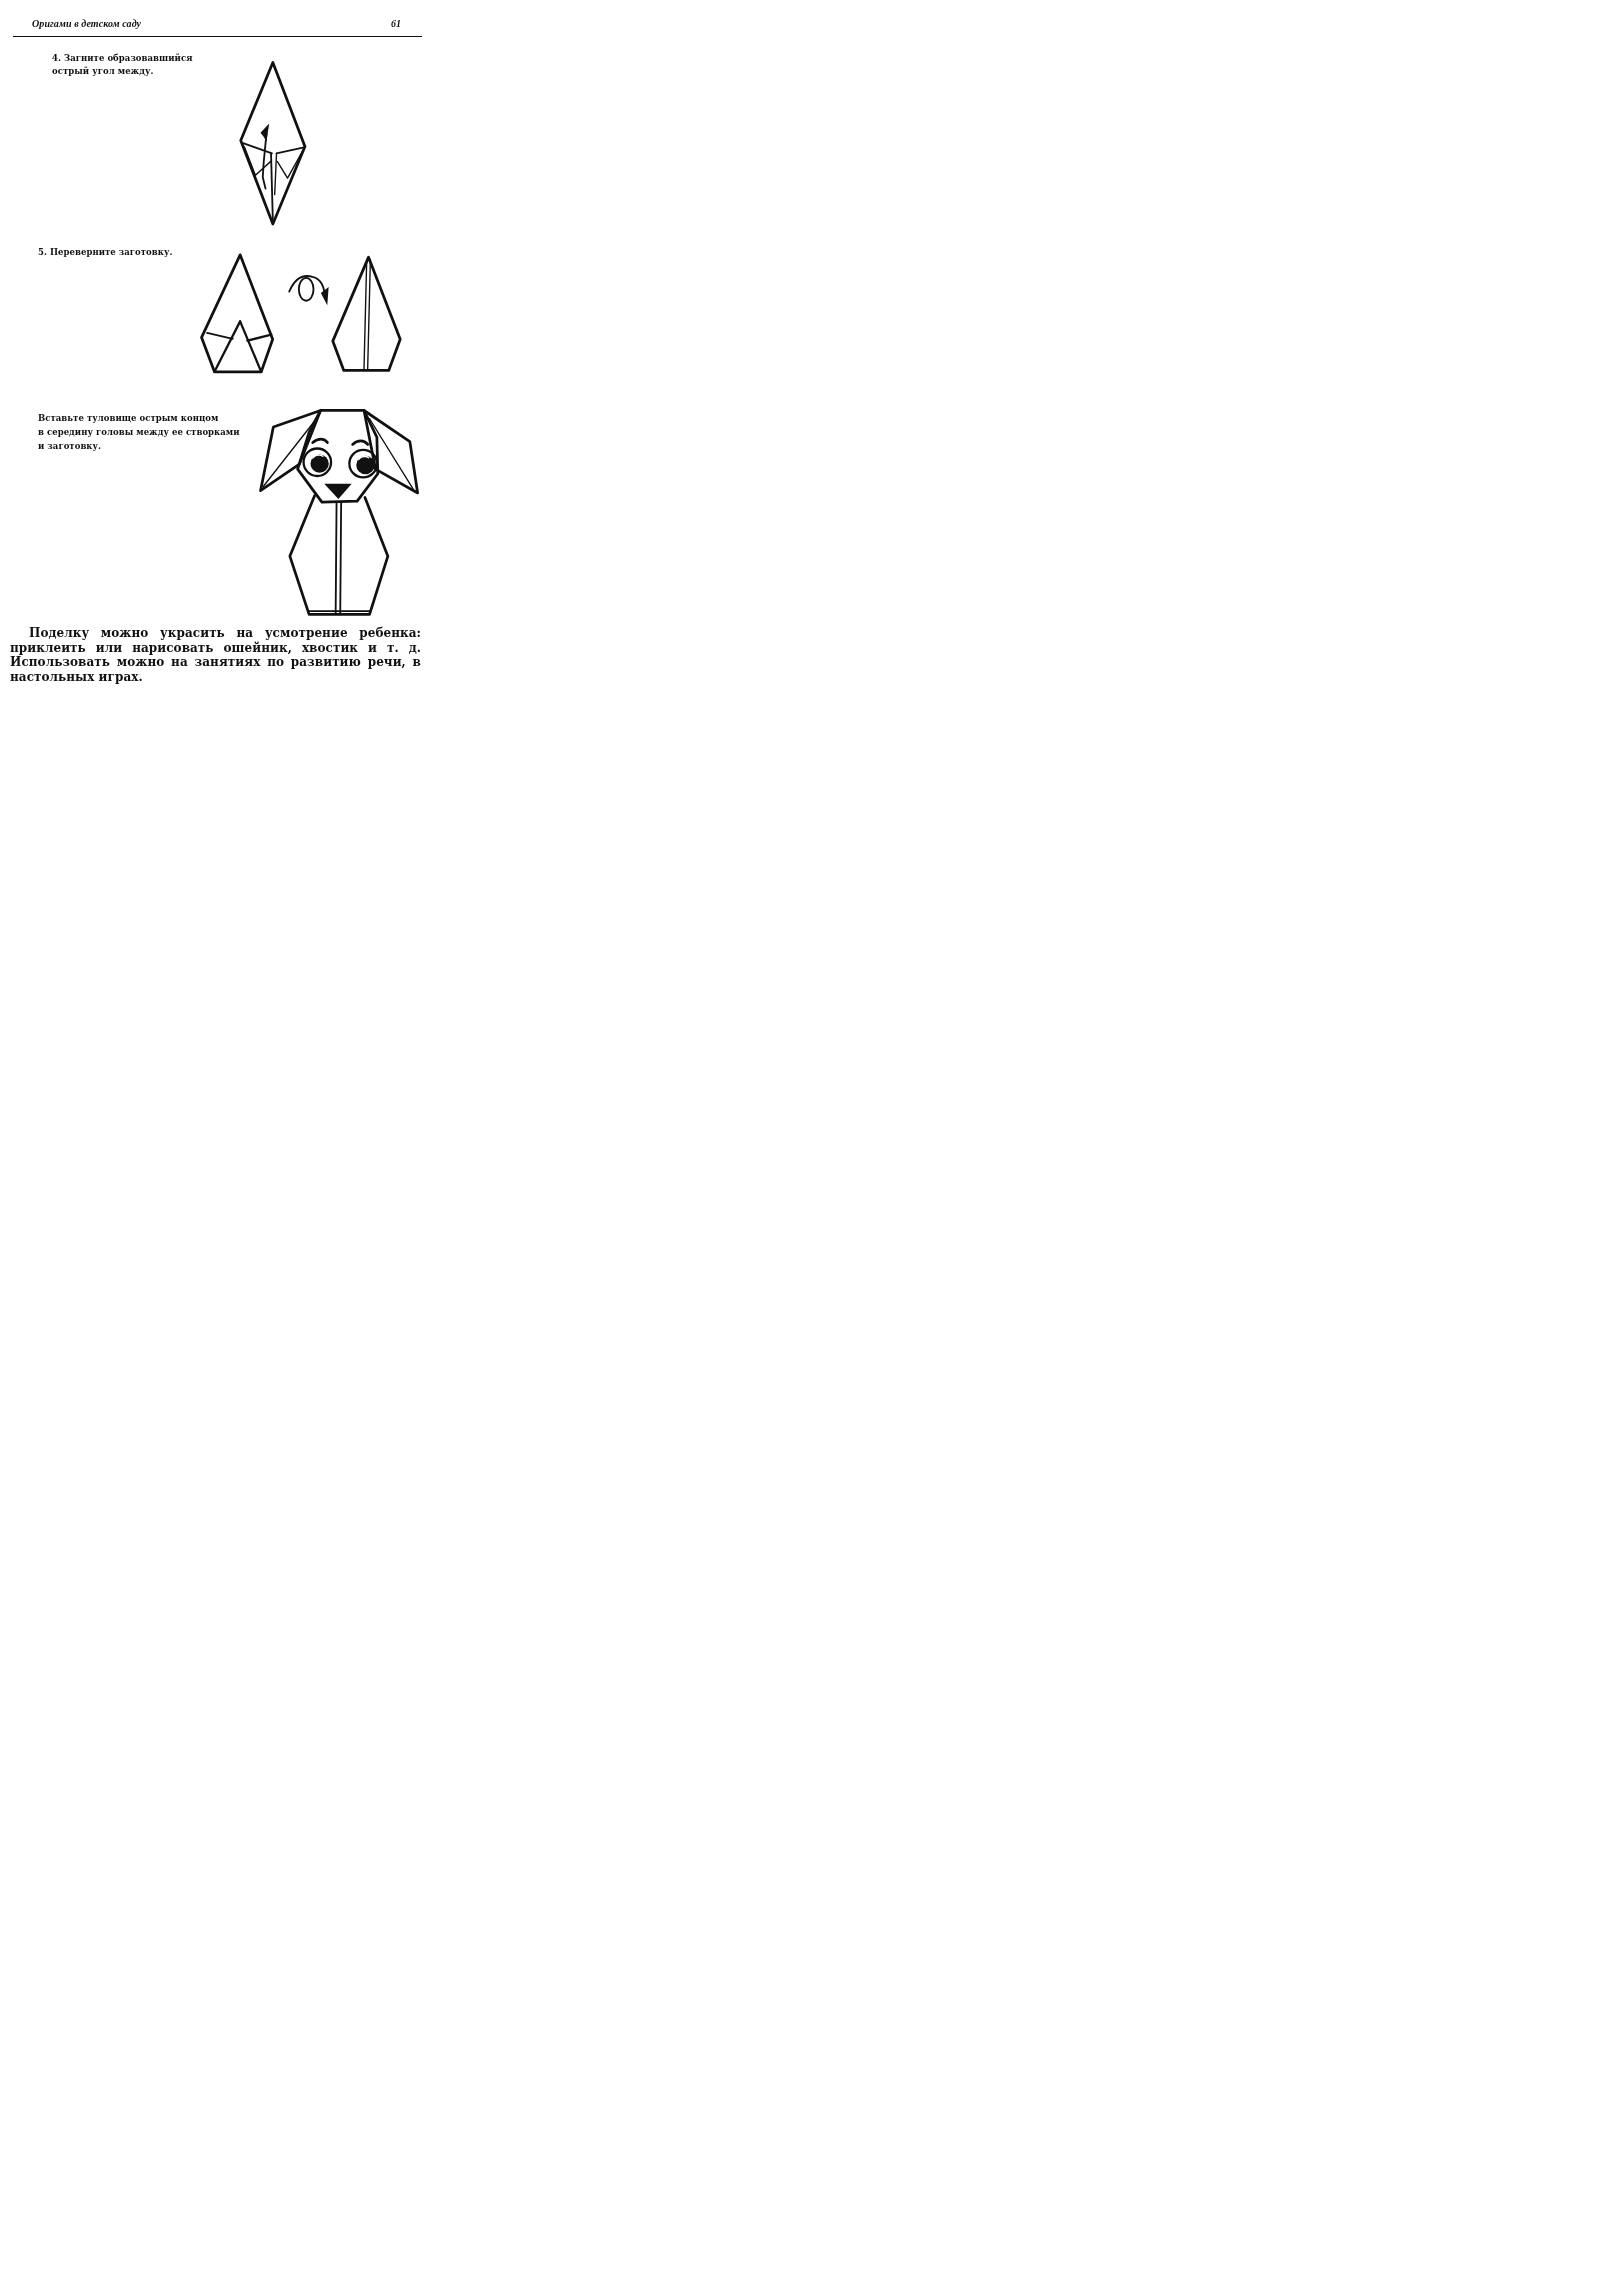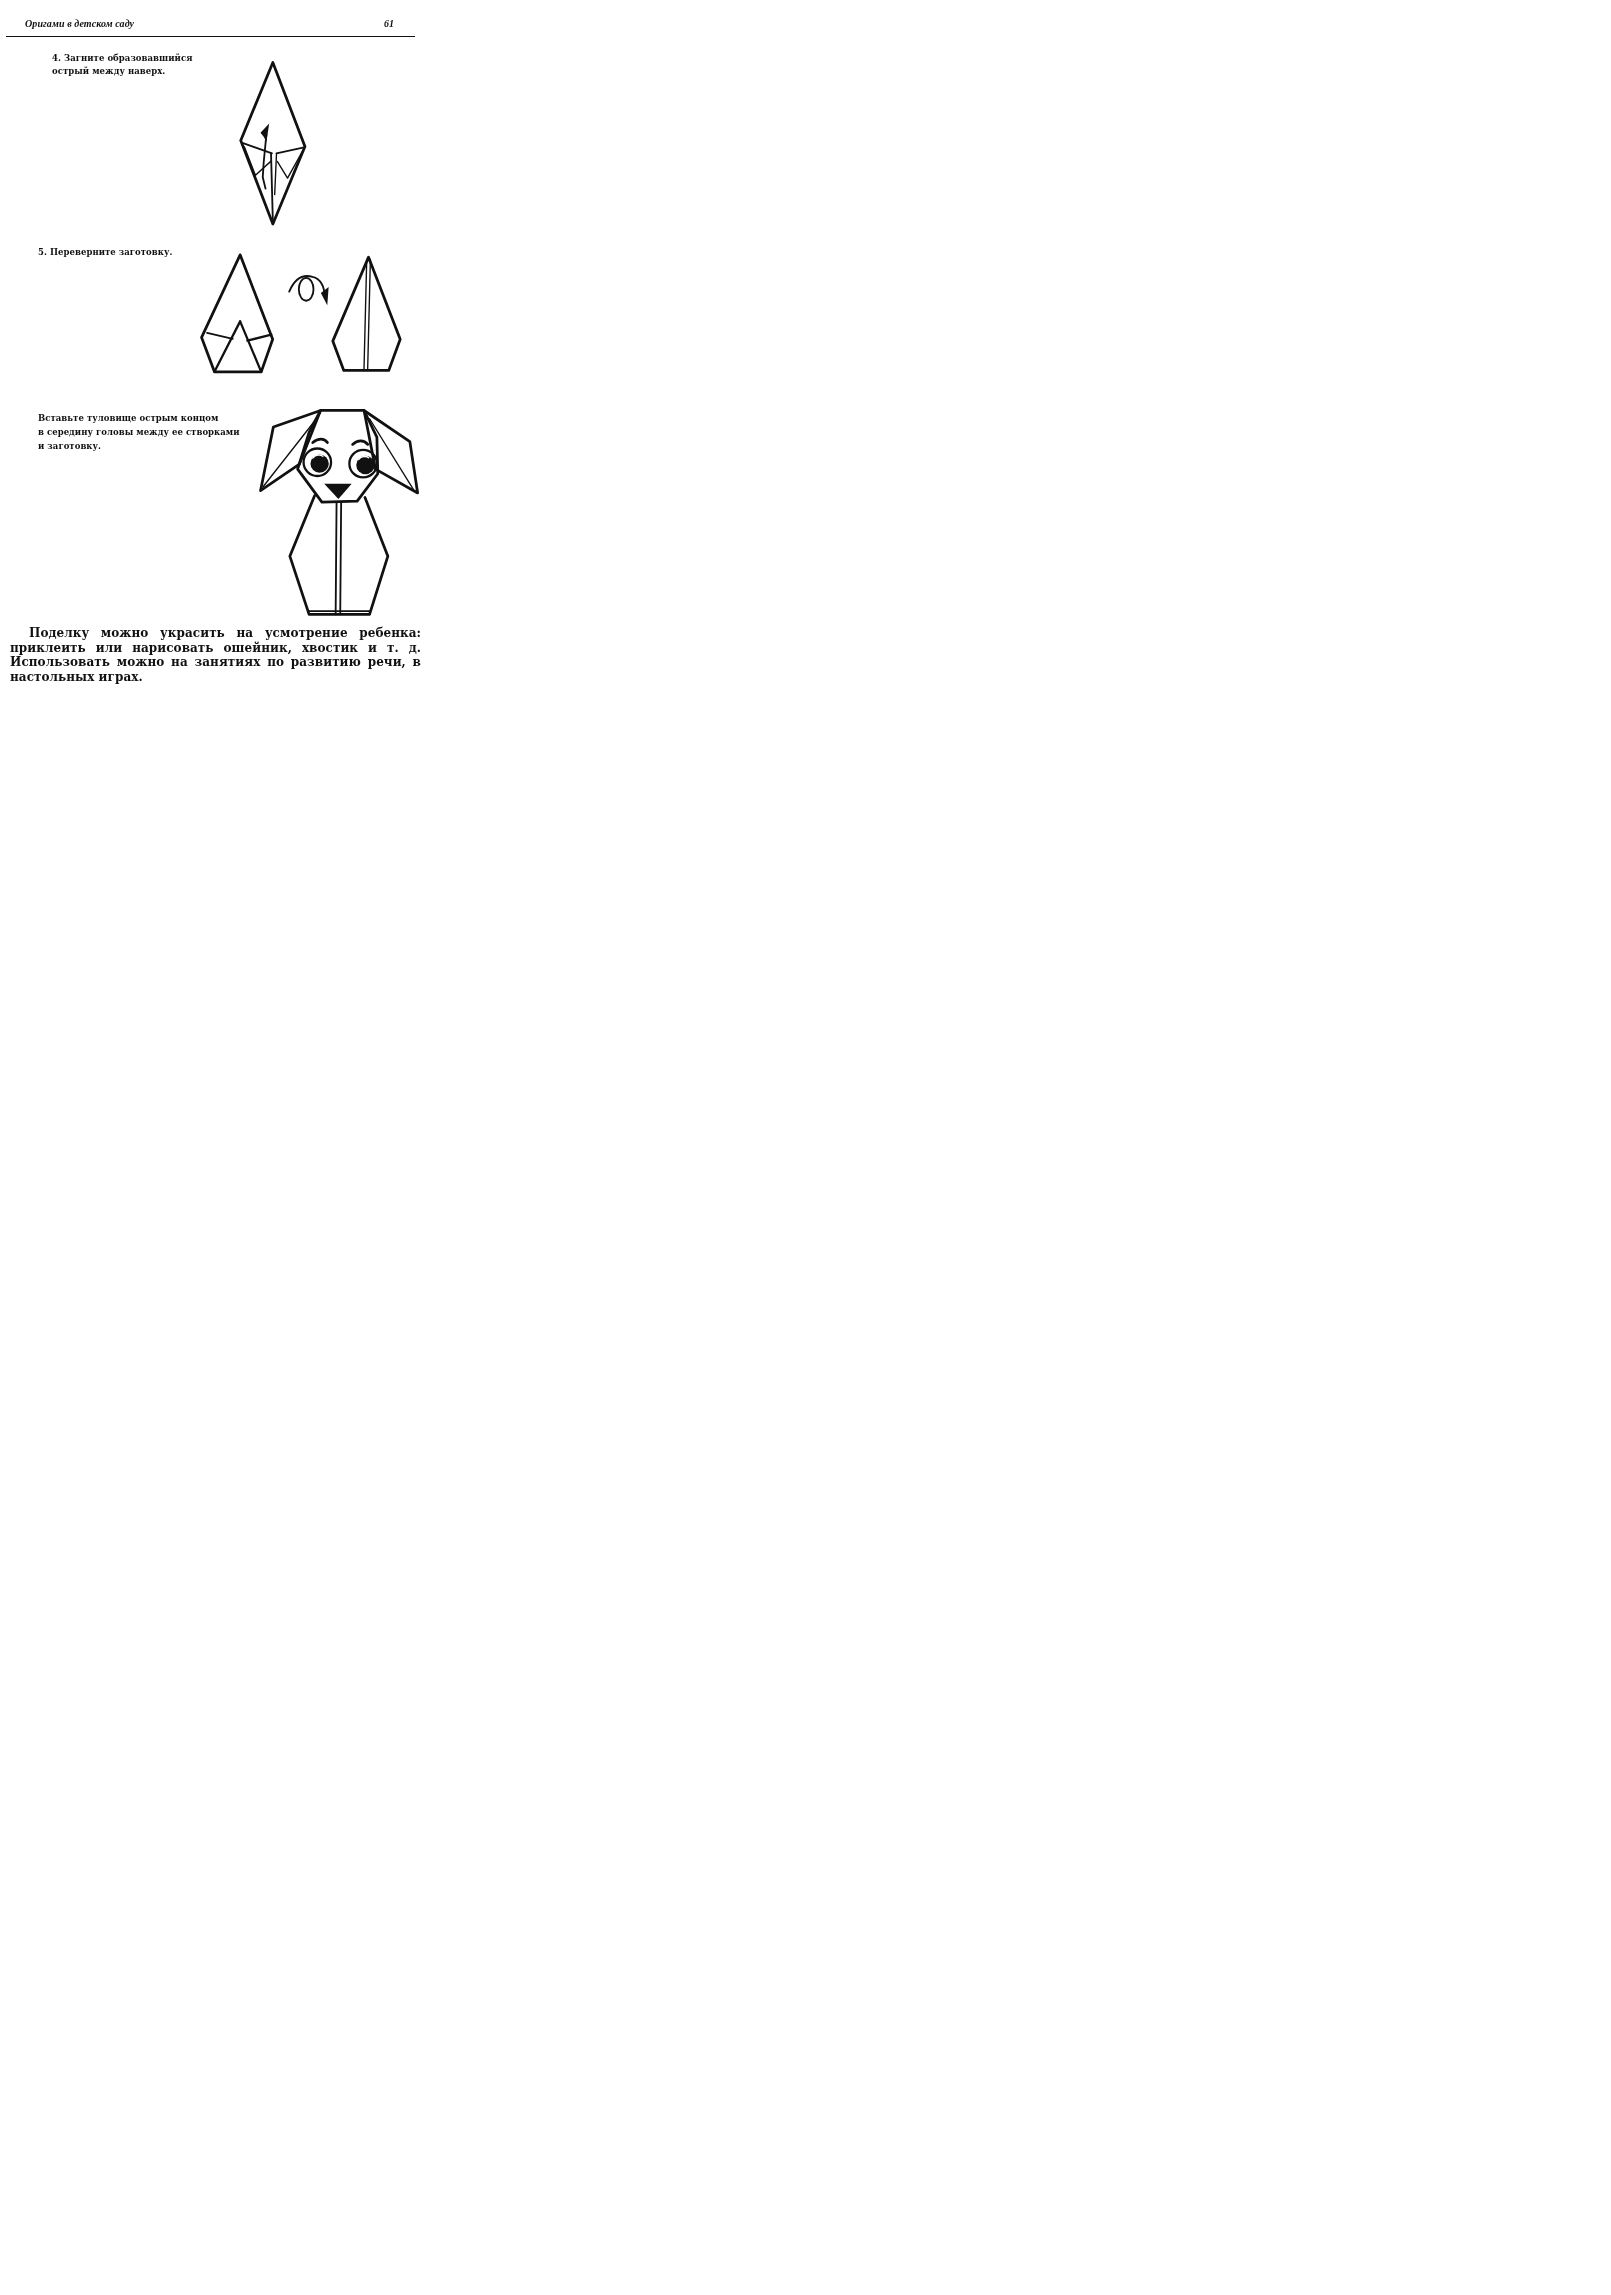--- a/index.html
+++ b/index.html
@@ -1,18 +1,18 @@
 <!DOCTYPE html>
 <html style="font-size:7.3px"><head>
   <meta charset="utf-8">
   <style>
     html, body { margin: 0; padding: 0; background: #ffffff; }
     body { width: 482px; height: 721px; position: relative; overflow: hidden;
            font-family: "DejaVu Serif", "Liberation Serif", serif; color: #111; }
-    .header { position: absolute; left: 6px; top: 15.6px; width: 409px; height: 21px; }
+    .header { position: absolute; left: 13px; top: 15.6px; width: 409px; height: 21px; }
     .header .title { position: absolute; left: 19px; top: 2.8px; font-style: italic; font-weight: bold;
                      font-size: 10px; font-family: "Liberation Serif", "DejaVu Serif", serif; letter-spacing: 0.1px; }
     .header .page-num { position: absolute; right: 21px; top: 2.8px; font-style: italic; font-weight: bold;
                         font-size: 10px; font-family: "Liberation Serif", "DejaVu Serif", serif; text-align: right; }
     .header .rule { position: absolute; left: 0; right: 0; top: 20px; height: 1.4px; background: #111; }
     .text { position: absolute; font-weight: bold; font-size: 8.5px; line-height: 13px; letter-spacing: 0.05px; }
     .step4 { left: 38px; top: 52px; width: 174px; margin-left: 14px; }
     .step5 { left: 38px; top: 240px; width: 174px; margin-top: 6px; }
     .insert { left: 38px; top: 412px; width: 225px; line-height: 13.8px; }
     .final { left: 10px; top: 626px; width: 411px; text-indent: 19px; line-height: 14.7px; text-align: justify; font-size: 12px; }
@@ -23,21 +23,21 @@
 <body>
 
 <div class="header">
   <span class="title">Оригами в детском саду</span>
   <span class="page-num">61</span>
   <div class="rule"></div>
 </div>
 
 <div class="text step4">
   <div>4. Загните образовавшийся</div>
-  <div>острый между наверх.</div>
+  <div>острый угол между.</div>
 </div>
 
 <svg class="fig" style="left:236px; top:57px;" width="76" height="172" viewBox="0 0 165 375">
   <g fill="none" stroke="#111">
 
     <path d="M80 12 L150 195 L80 364 L10 182 Z" stroke-width="6"></path>
 
     <path d="M15 188 L78 210" stroke-width="4"></path>
     <path d="M148 197 L88 210" stroke-width="4"></path>
     <path d="M18 196 L42 258 L76 227" stroke-width="3"></path>

